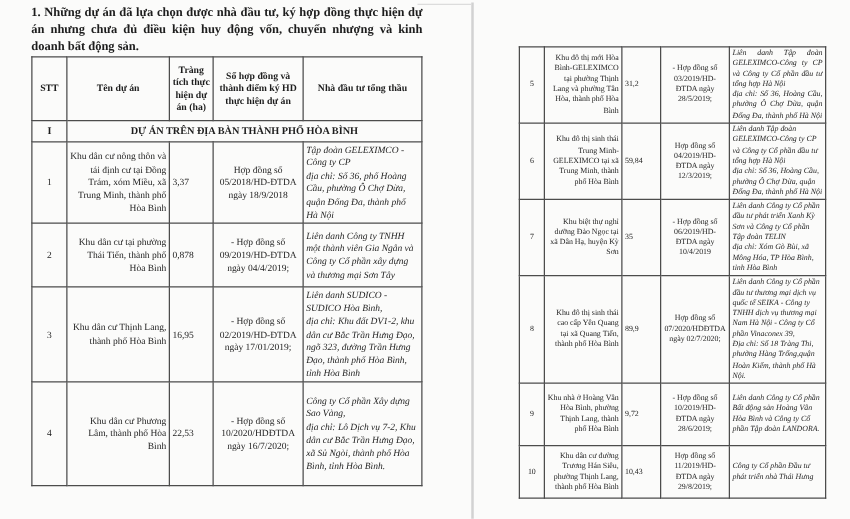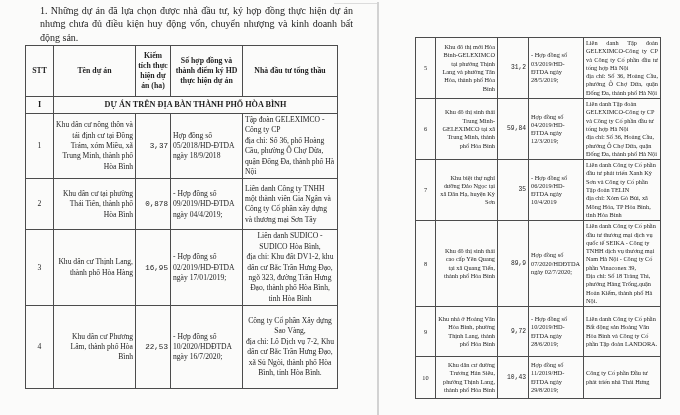--- a/index.html
+++ b/index.html
@@ -6,22 +6,22 @@
   body{
     width:680px;height:415px;position:relative;overflow:hidden;
     background:#fbfbfa;color:#1d1d1d;
     font-family:"Liberation Serif", serif;
   }
   
   .page-divider{position:absolute;left:377px;top:2px;width:2px;height:413px;background:#d2d2d2;}
   .page-top-tick{position:absolute;left:334px;top:3px;width:43px;height:1px;background:#dcdcdc;}
 
   .heading{
-    position:absolute;left:40px;top:4px;width:313px;
-    font-weight:normal;font-size:10px;line-height:13.4px;text-align:justify;
+    position:absolute;left:25px;top:4px;width:313px;
+    font-weight:bold;font-size:10px;line-height:13.4px;text-align:justify;
   }
 
   table{border-collapse:collapse;table-layout:fixed;position:absolute;}
   td,th{border:1px solid #4c4c4c;padding:1px 2px;vertical-align:middle;overflow:hidden;
         font-weight:normal;white-space:pre-line;word-wrap:break-word;}
 
   
   .tL{left:25px;top:45px;width:312px;font-size:7.6px;line-height:10.4px;}
   .tL col.c-stt{width:28px;} .tL col.c-name{width:82px;} .tL col.c-area{width:35px;}
   .tL col.c-contract{width:72px;} .tL col.c-investor{width:95px;}
@@ -31,24 +31,24 @@
 
   
   .tR{left:415px;top:37px;width:245px;font-size:6.3px;line-height:8.3px;}
   .tR col.c-stt{width:20px;} .tR col.c-name{width:62px;} .tR col.c-area{width:31px;}
   .tR col.c-contract{width:55px;} .tR col.c-investor{width:77px;}
   .tR tr.r5{height:60px;} .tR tr.r6{height:58px;} .tR tr.r7{height:57px;}
   .tR tr.r8{height:76px;} .tR tr.r9{height:50px;} .tR tr.r10{height:42px;}
 
   td.stt{text-align:center;}
   td.name{text-align:right;margin-top:44px;}
-  td.area{text-align:right;font-family:Liberation Mono, monospace;}
-  td.contract{text-align:left;}
-  td.investor{text-align:left;}
-  td.investor.center{text-align:center;}
+  td.area{text-align:left;}
+  td.contract{text-align:center;}
+  td.investor{text-align:left;font-style:italic;}
+  td.investor.center{text-align:left;}
   td.investor.just{text-align:justify;}
 </style>
 </head>
 <body>
 
 <div class="page-divider"></div>
 <div class="page-top-tick"></div>
 
 <div class="heading">1. Những dự án đã lựa chọn được nhà đầu tư, ký hợp đồng thực hiện dự án nhưng chưa đủ điều kiện huy động vốn, chuyển nhượng và kinh doanh bất động sản.</div>
 
@@ -57,21 +57,21 @@
     <col class="c-stt">
       <col class="c-name">
       <col class="c-area">
       <col class="c-contract">
       <col class="c-investor">
   </colgroup>
   <tbody>
       <tr class="hdr">
     <th>STT</th>
     <th>Tên dự án</th>
-    <th>Kiếm tích thực hiện dự án (ha)</th>
+    <th>Tràng tích thực hiện dự án (ha)</th>
     <th>Số hợp đồng và thành điểm ký HD thực hiện dự án</th>
     <th>Nhà đầu tư tổng thầu</th>
   </tr>
   <tr class="sec">
     <td class="stt">I</td>
     <td colspan="4">DỰ ÁN TRÊN ĐỊA BÀN THÀNH PHỐ HÒA BÌNH</td>
   </tr>
   <tr class="r1">
     <td class="stt">1</td>
     <td class="name">Khu dân cư nông thôn và tái định cư tại Đồng Trám, xóm Miều, xã Trung Minh, thành phố Hòa Bình</td>
@@ -82,21 +82,21 @@
   </tr>
   <tr class="r2">
     <td class="stt">2</td>
     <td class="name">Khu dân cư tại phường Thái Tiến, thành phố Hòa Bình</td>
     <td class="area">0,878</td>
     <td class="contract">- Hợp đồng số 09/2019/HD-ĐTDA ngày 04/4/2019;</td>
     <td class="investor">Liên danh Công ty TNHH một thành viên Gia Ngân và Công ty Cổ phần xây dựng và thương mại Sơn Tây</td>
   </tr>
   <tr class="r3">
     <td class="stt">3</td>
-    <td class="name">Khu dân cư Thịnh Lang, thành phố Hòa Hàng</td>
+    <td class="name">Khu dân cư Thịnh Lang, thành phố Hòa Bình</td>
     <td class="area">16,95</td>
     <td class="contract">- Hợp đồng số 02/2019/HD-ĐTDA ngày 17/01/2019;</td>
     <td class="investor center">Liên danh SUDICO - SUDICO Hòa Bình,
 địa chỉ: Khu đất DV1-2, khu dân cư Bắc Trần Hưng Đạo, ngõ 323, đường Trần Hưng Đạo, thành phố Hòa Bình, tỉnh Hòa Bình</td>
   </tr>
   <tr class="r4">
     <td class="stt">4</td>
     <td class="name">Khu dân cư Phương Lâm, thành phố Hòa Bình</td>
     <td class="area">22,53</td>
     <td class="contract">- Hợp đồng số 10/2020/HDĐTDA ngày 16/7/2020;</td>

